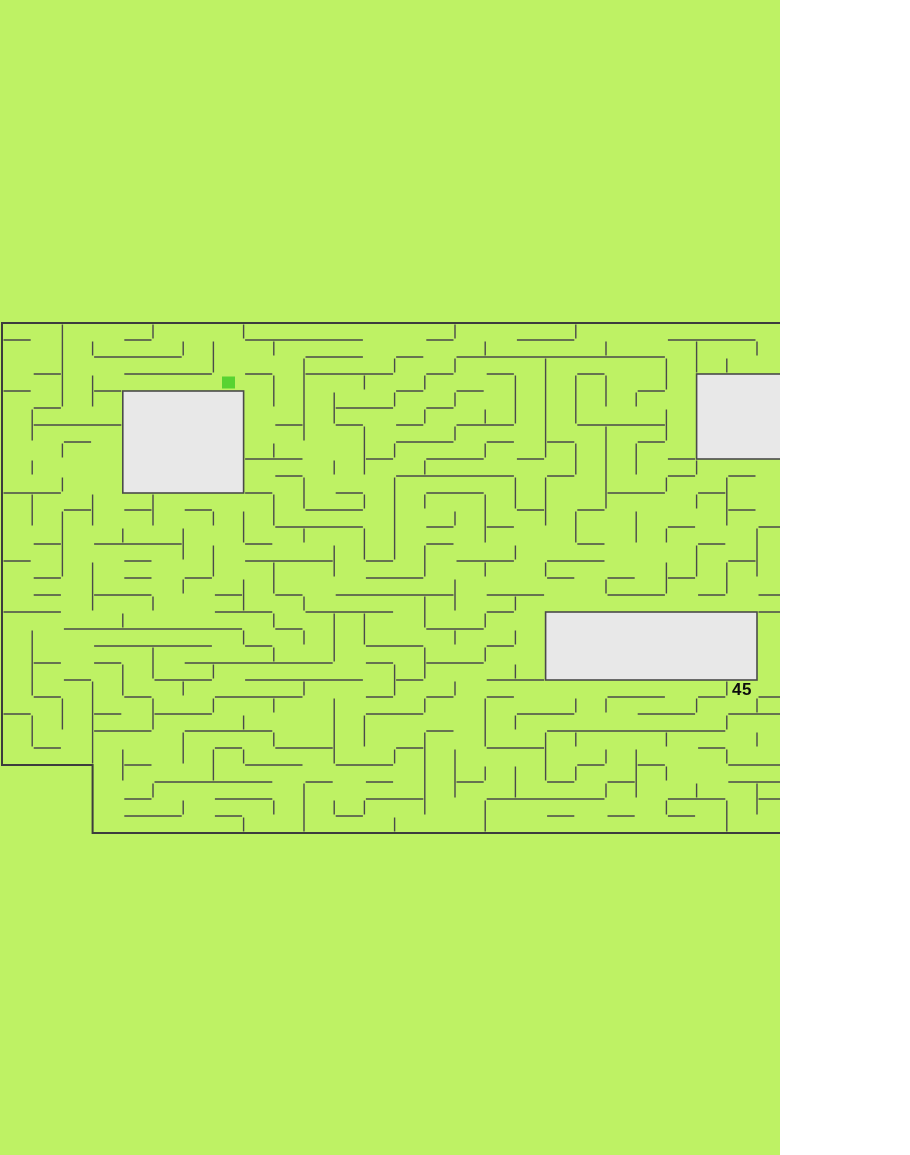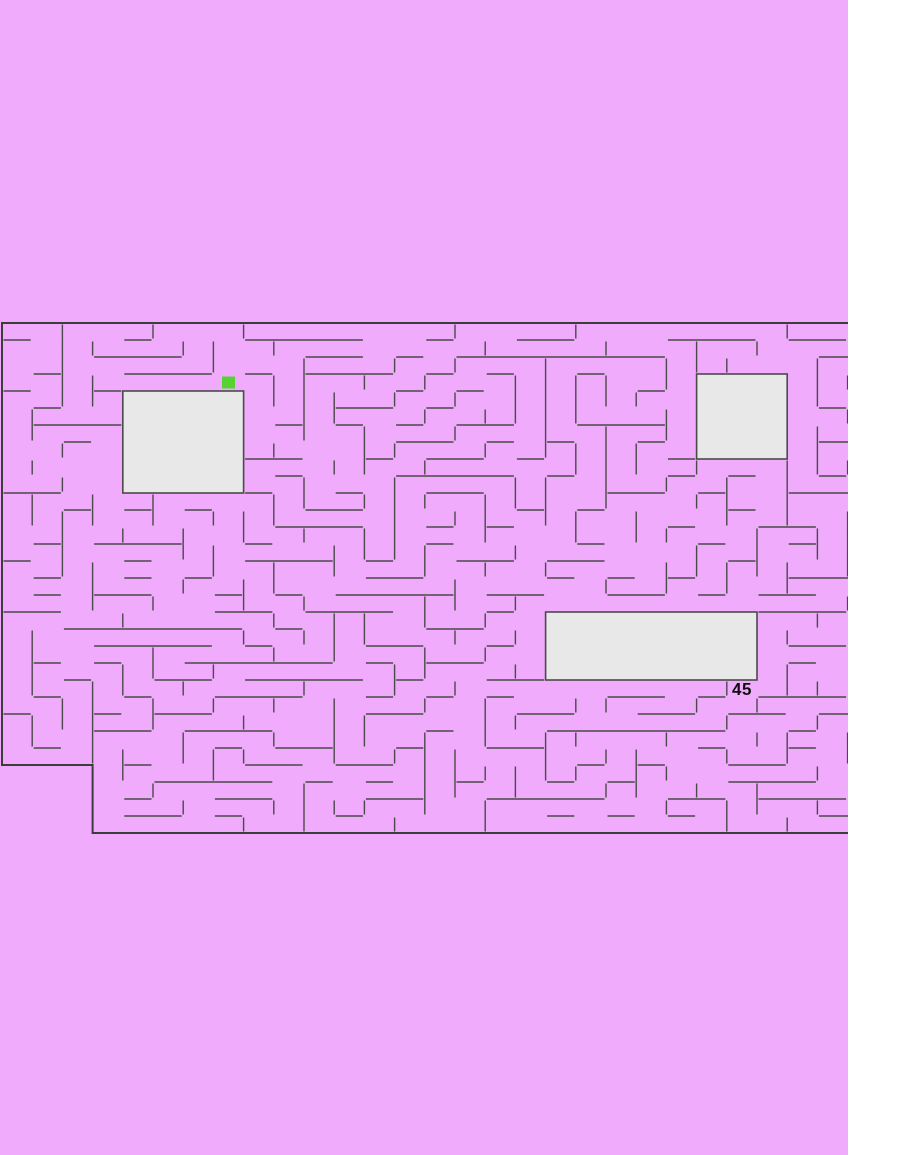--- a/index.html
+++ b/index.html
@@ -3,23 +3,23 @@
 <meta charset="utf-8">
 <style>
   html, body {
     margin: 0;
     padding: 0;
     background: #ffffff;
     font-family: "Liberation Sans", sans-serif;
   }
   .screen {
     position: relative;
-    width: 848px;
+    width: 780px;
     height: 1155px;
-    background: #f0abfc;
+    background: #bef264;
     overflow: hidden;
   }
   svg.maze-canvas {
     position: absolute;
     left: 0;
     top: 0;
     display: block;
   }
   text.step-label {
     font-family: "Liberation Sans", sans-serif;

